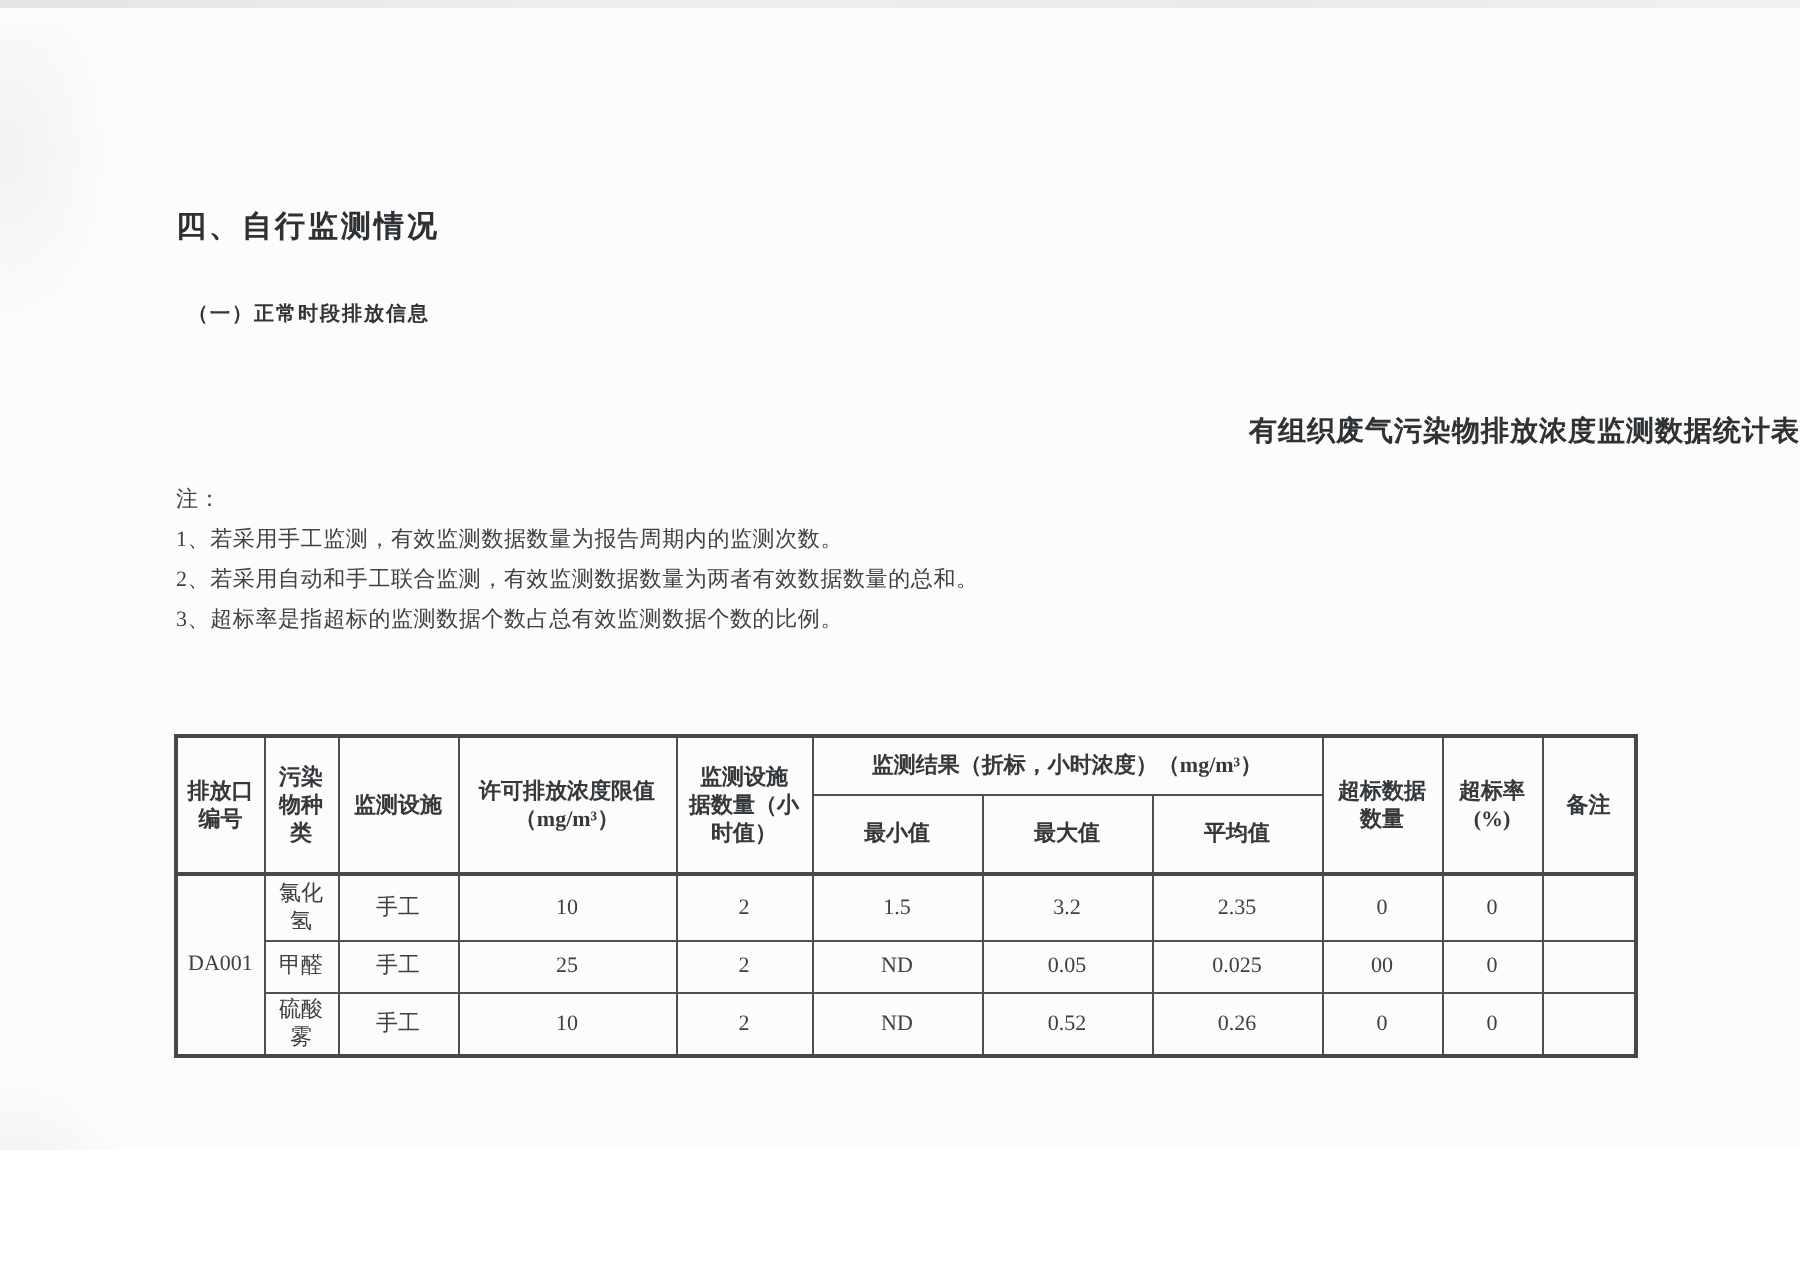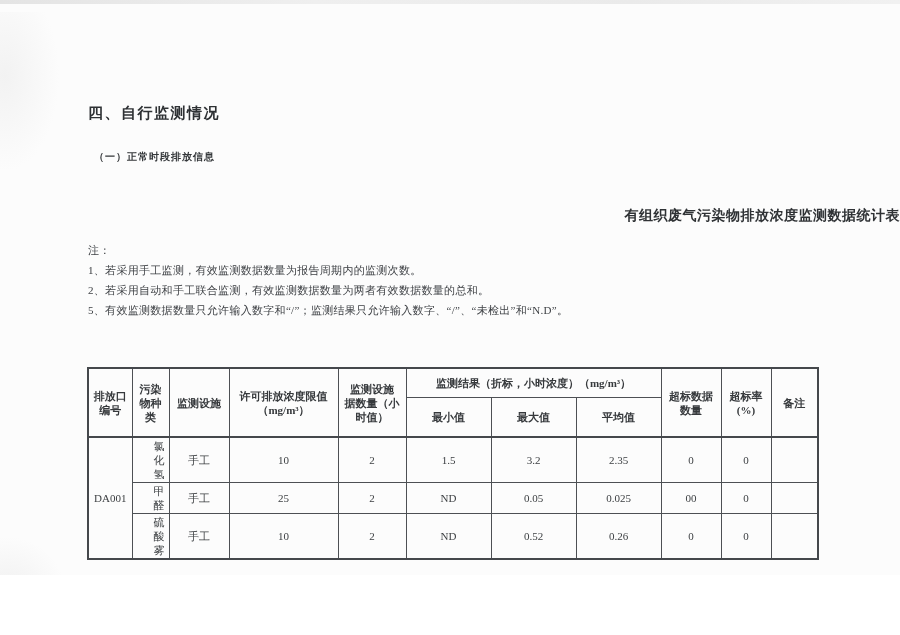--- a/index.html
+++ b/index.html
@@ -69,40 +69,40 @@
     line-height: 14px;
     overflow: hidden;
   }
   .monitoring th { font-weight: bold; color: #36393c; }
   .monitoring tbody tr:first-child td { border-top: 2px solid #45484c; }
   tr.h-group { height: 29px; }
   tr.h-sub   { height: 40px; }
   tr.r1      { height: 33px; }
   tr.r2      { height: 26px; }
   tr.r3      { height: 30px; }
-  td.cell-pollutant { padding: 1px 21px; }
+  td.cell-pollutant { padding: 1px 5px; }
 </style>
 </head>
 <body>
 
 <div class="page">
 
   <div class="scan-top-edge"></div>
   <div class="scan-smudge-top-left"></div>
   <div class="scan-smudge-bottom-left"></div>
 
   <h1 class="section-heading">四、自行监测情况</h1>
   <h2 class="subsection-heading">（一）正常时段排放信息</h2>
   <div class="table-title">有组织废气污染物排放浓度监测数据统计表</div>
 
   <div class="notes">
     <div>注：</div>
     <div>1、若采用手工监测，有效监测数据数量为报告周期内的监测次数。</div>
     <div>2、若采用自动和手工联合监测，有效监测数据数量为两者有效数据数量的总和。</div>
-    <div>5、有效监测数据数量只允许输入数字和“/”；监测结果只允许输入数字、“/”、“未检出”和“N.D”。</div>
+    <div>3、超标率是指超标的监测数据个数占总有效监测数据个数的比例。</div>
   </div>
 
   <table class="monitoring">
     <colgroup>
       <col style="width:44px">
         <col style="width:37px">
         <col style="width:60px">
       <col style="width:109px">
         <col style="width:68px">
         <col style="width:85px">

